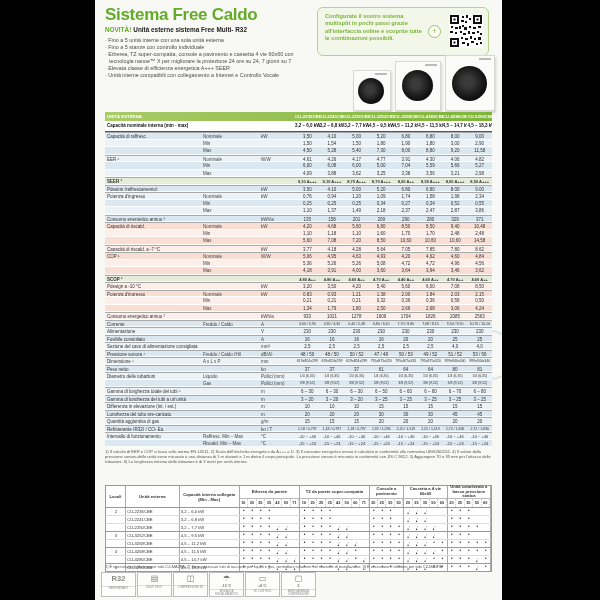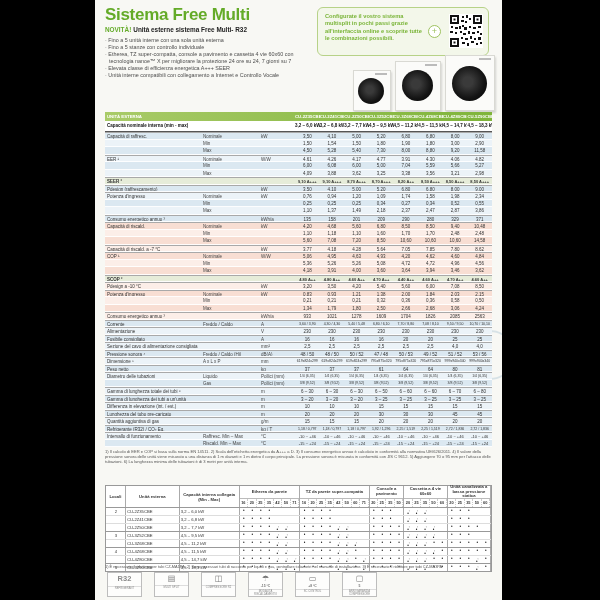--- a/index.html
+++ b/index.html
@@ -80,36 +80,36 @@
   .cbody .fix{border-right:0.5px solid #aaa;box-sizing:border-box;height:7px;line-height:7px;
               overflow:hidden;white-space:nowrap;padding-left:1px;}
   .cbody .cxrow{border-top:0.5px solid #ddd;}
   .cbody .cxrow.grp{border-top:0.5px solid #999;}
   .cdots{display:grid;height:7px;line-height:6.5px;text-align:center;border-right:0.5px solid #aaa;box-sizing:border-box;}
   .cdots div{font-size:4.6px;color:#222;overflow:hidden;}
   .cdots sup{font-size:3px;}
   .combos-foot{position:absolute;left:10px;top:564px;width:387px;font-size:3.9px;color:#555;}
 
   
-  .badges{position:absolute;left:12px;top:572px;display:flex;gap:12px;border-radius:11px;}
+  .badges{position:absolute;left:6px;top:572px;display:flex;gap:1px;border-radius:11px;}
   .badge{width:33px;height:23px;border:0.5px solid #bdbdbd;background:#fdfdfc;position:relative;
          display:flex;flex-direction:column;align-items:center;justify-content:flex-start;}
   .badge .big{font-size:7.5px;color:#8b8b8b;font-weight:bold;line-height:12px;}
   .badge .glyph{font-size:8px;color:#777;line-height:11px;}
   .badge .mini{font-size:3.4px;color:#777;line-height:4px;font-weight:bold;}
   .badge .cap{font-size:2.7px;color:#888;text-align:center;line-height:2.9px;margin-top:1px;
               border-top:0.5px solid #ddd;width:100%;padding-top:1px;box-sizing:border-box;}
 </style>
 </head>
 <body>
 
 <div id="stage">
   <div id="page">
 
-    <div class="title">Sistema Free Multi</div>
+    <div class="title">Sistema Free Caldo</div>
     <div class="novita-line">
       <span class="nov">NOVITÀ!</span><span>Unità esterne sistema Free Multi- R32</span>
     </div>
     <div class="bullets">
       <div>· Fino a 5 unità interne con una sola unità esterna</div>
       <div>· Fino a 5 stanze con controllo individuale</div>
       <div>· Etherea, TZ super-compatta, console a pavimento e cassetta 4 vie 60x60 con tecnologia nanoe™ X per migliorare la protezione 24 ore su 24, 7 giorni su 7</div>
       <div>· Elevata classe di efficienza energetica A+++ SEER</div>
       <div>· Unità interne compatibili con collegamento a Internet e Controllo Vocale</div>
     </div>

